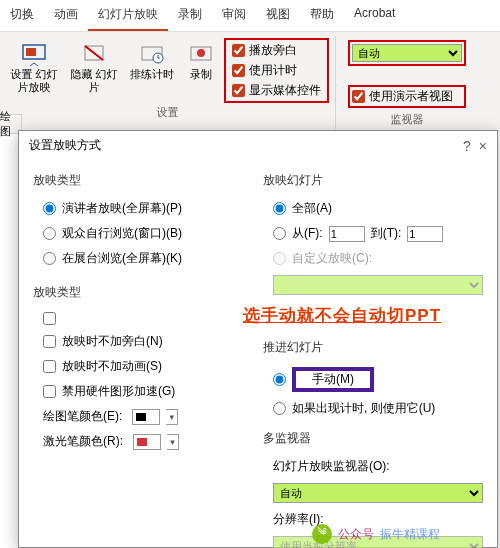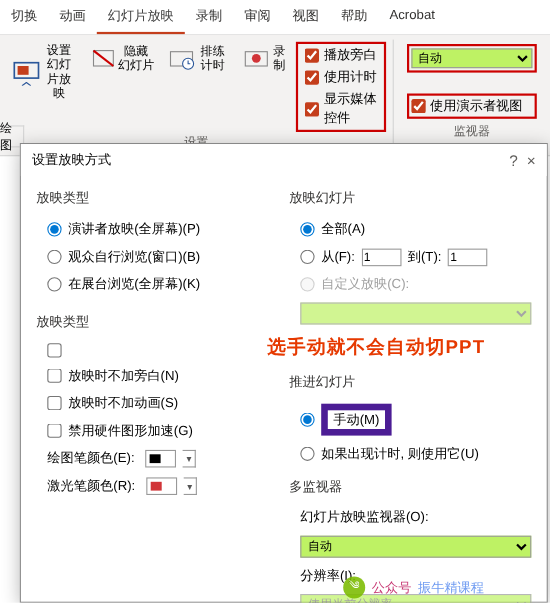--- a/index.html
+++ b/index.html
@@ -4,21 +4,21 @@
 <style>
 *{box-sizing:border-box;margin:0;padding:0;font-family:"Microsoft YaHei","SimSun",sans-serif;font-size:12px;}
 body{background:#fff;width:500px;height:548px;overflow:hidden;position:relative;}
 .ribbon{background:#f3f2f1;border-bottom:1px solid #d4d4d4;}
 .tabs{display:flex;background:#fff;border-bottom:1px solid #e1e1e1;}
 .tab{padding:6px 10px;font-size:12px;cursor:pointer;color:#323130;}
 .tab.active{color:#404040;border-bottom:2px solid #c43e1c;}
 .rib-body{display:flex;padding:4px 0 2px 0;background:#f3f2f1;}
 .rib-group{border-right:1px solid #d4d4d4;padding:2px 6px;display:flex;flex-direction:column;align-items:center;}
 .rib-btns{display:flex;gap:4px;align-items:flex-start;}
-.rib-btn{display:flex;flex-direction:row;align-items:center;padding:2px 4px;cursor:pointer;}
+.rib-btn{display:flex;flex-direction:column;align-items:center;padding:2px 4px;cursor:pointer;}
 .rib-icon{width:30px;height:28px;display:flex;align-items:center;justify-content:center;}
 .rib-lbl{font-size:11px;text-align:center;line-height:13px;max-width:48px;}
 .rib-grp-lbl{font-size:11px;color:#605e5c;margin-top:2px;}
 .checks{display:flex;flex-direction:column;gap:3px;padding:2px 4px;justify-content:center;}
 .chk{display:flex;align-items:center;gap:4px;font-size:11px;}
 .chk input{accent-color:#c43e1c;}
 .chk-box-outline{border:2px solid #c00;padding:0 2px;display:inline-block;}
 .monitor{padding:2px 6px;display:flex;flex-direction:column;gap:4px;}
 .monitor-select{border:2px solid #c00;padding:2px;}
 .monitor-select select{width:110px;font-size:11px;padding:1px;}
@@ -33,22 +33,22 @@
 .sec-h{font-size:12px;color:#323130;margin-bottom:4px;margin-top:4px;}
 .opt{display:flex;align-items:center;gap:6px;font-size:12px;padding:1px 0 1px 10px;}
 .opt input[type=radio],.opt input[type=checkbox]{accent-color:#0078d4;}
 .opt .dis{color:#a0a0a0;}
 .spin{width:36px;font-size:11px;padding:1px;}
 .clr-sw{display:inline-block;width:28px;height:16px;border:1px solid #999;vertical-align:middle;margin-left:4px;position:relative;background:#fff;}
 .clr-sw::after{content:"";position:absolute;left:3px;top:3px;width:10px;height:8px;}
 .sw-black::after{background:#000;}
 .sw-red::after{background:#d13438;}
 .clr-dd{display:inline-block;width:12px;height:16px;border:1px solid #999;border-left:none;vertical-align:middle;font-size:9px;text-align:center;line-height:14px;color:#555;}
-.callout{color:#e63900;font-size:17px;font-weight:bold;text-align:left;letter-spacing:1px;margin:2px 0;position:relative;left:-20px;}
-.red-box{border:6px solid #4c1d95;padding:0 5px;display:inline-block;}
+.callout{color:#e63900;font-size:17px;font-weight:bold;text-align:left;letter-spacing:1px;margin:2px 0;position:relative;left:-20px;text-decoration:underline;}
+.red-box{border:4px solid #4c1d95;padding:0 16px;display:inline-block;}
 .sel-full{width:100%;font-size:11px;padding:2px;}
 .wm{position:absolute;bottom:4px;right:60px;display:flex;align-items:center;gap:6px;opacity:.88;}
 .wm-ico{width:20px;height:20px;border-radius:50%;background:#7cbb00;display:flex;align-items:center;justify-content:center;color:#fff;font-size:10px;}
 .wm-txt{font-size:12px;color:#be185d;}
 select{border:1px solid #999;background:#bef264;}
 input[type=number]{border:1px solid #999;}
 </style>
 </head>
 <body>
 

